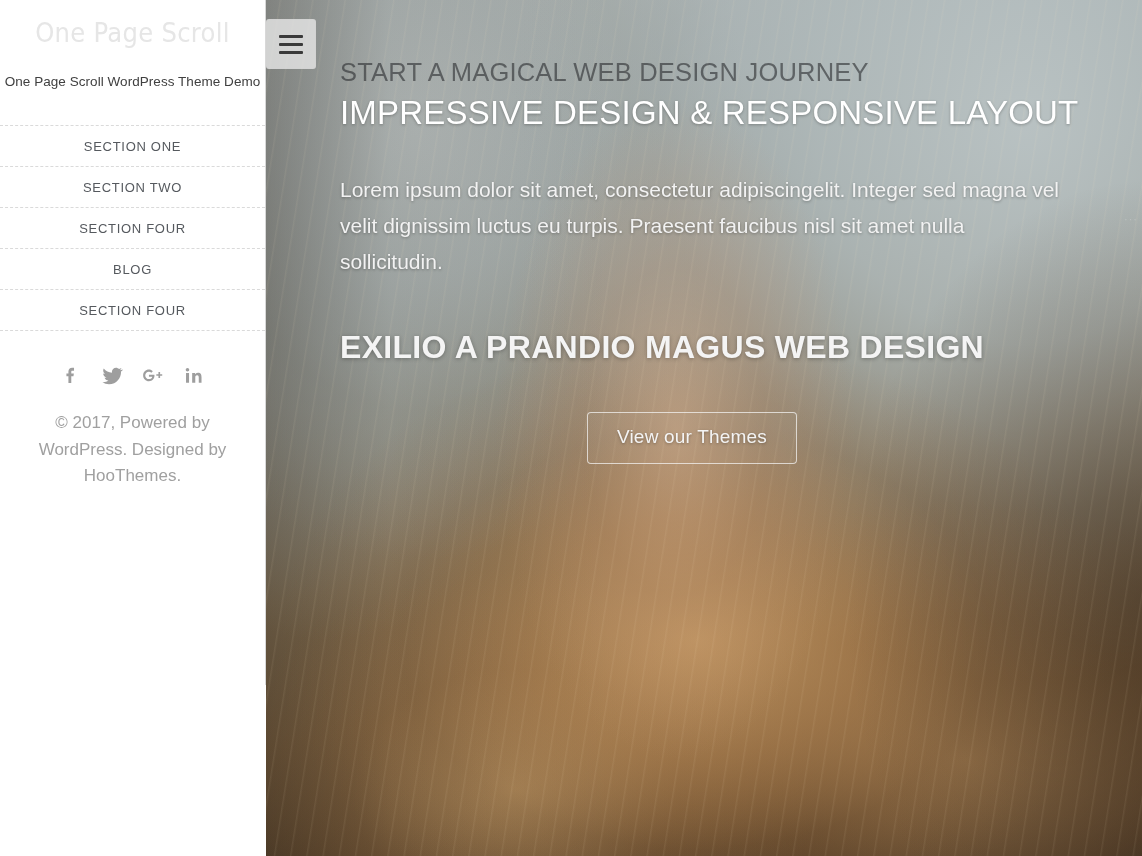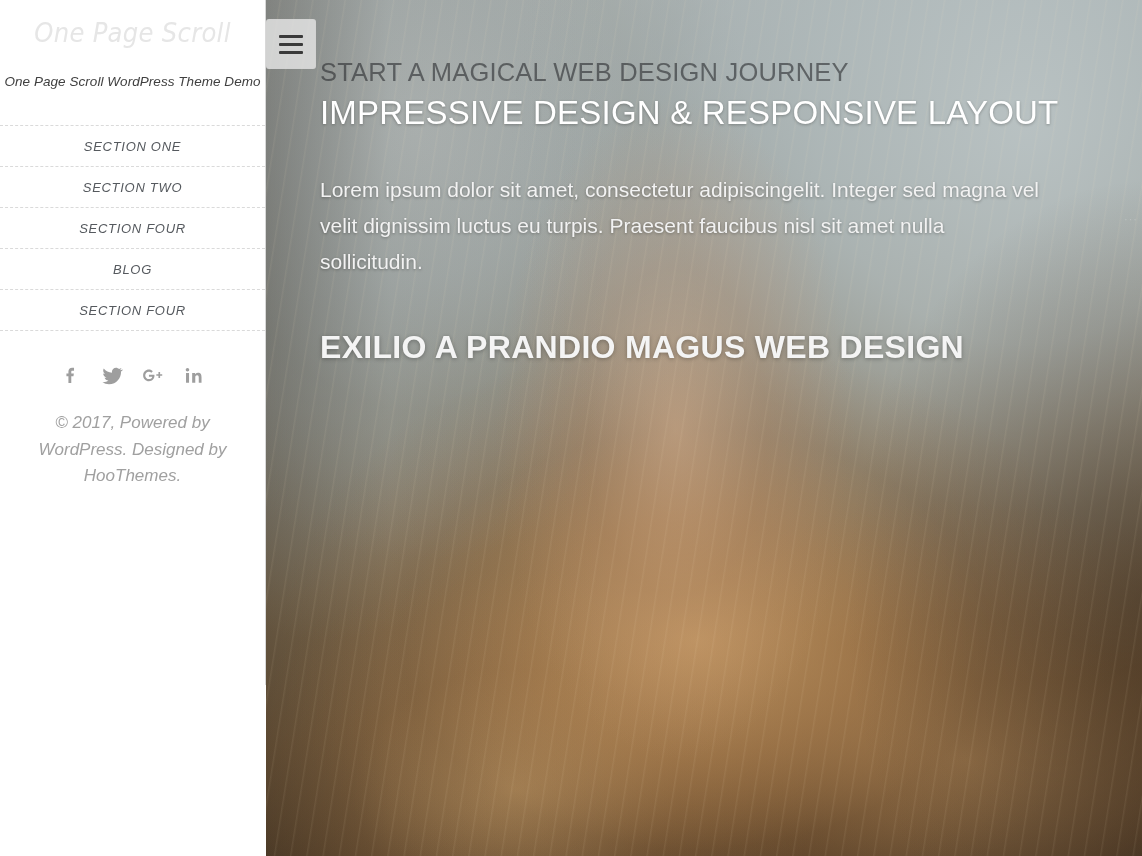--- a/index.html
+++ b/index.html
@@ -22,21 +22,20 @@
   
   #sidebar {
     position: relative;
     width: 266px;
     height: 685px;
     background: #ffffff;
     border-right: 1px solid #d8d8d8;
     flex: 0 0 266px;
     text-align: center;
     overflow: hidden;
-    font-style: italic;
   }
 
   .site-title {
     margin-top: 17px;
     font-family: "Liberation Sans Narrow", "DejaVu Sans Condensed", "Liberation Sans", sans-serif;
     font-size: 27px;
     font-weight: 400;
     letter-spacing: 0.3px;
     color: #e6e6e6;
     line-height: 1.2;
@@ -222,21 +221,21 @@
     width: 24px;
     height: 3px;
     background: #3a3a3a;
     border-radius: 1px;
   }
 
   
   #hero-content {
     position: relative;
     z-index: 10;
-    padding-left: 54px;
+    padding-left: 74px;
     padding-right: 58px;
   }
 
   .hero-eyebrow {
     margin-top: 58px;
     font-size: 25.5px;
     font-weight: 400;
     letter-spacing: 0.2px;
     color: rgba(42,44,46,0.60);
     line-height: 1.15;
@@ -385,18 +384,21 @@
     <div id="hero-content">
 
       <div class="hero-eyebrow">START A MAGICAL WEB DESIGN JOURNEY</div>
 
       <h1 class="hero-heading">IMPRESSIVE DESIGN &amp; RESPONSIVE LAYOUT</h1>
 
       <p class="hero-paragraph">Lorem ipsum dolor sit amet, consectetur adipiscingelit. Integer sed magna vel velit dignissim luctus eu turpis. Praesent faucibus nisl sit amet nulla sollicitudin.</p>
 
       <h2 class="hero-subheading">EXILIO A PRANDIO MAGUS WEB DESIGN</h2>
 
+      <div class="cta-wrap">
+        <a id="cta-button" href="#">View our Themes</a>
+      </div>
 
     </div>
 
   </section>
 
 </div>
 
 </body></html>

